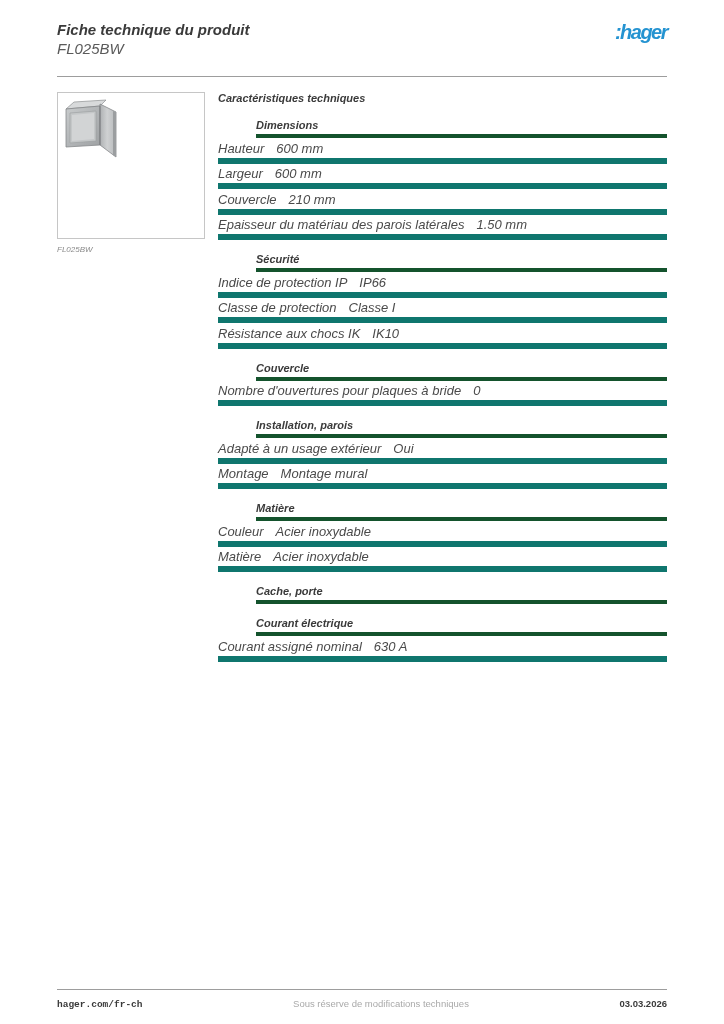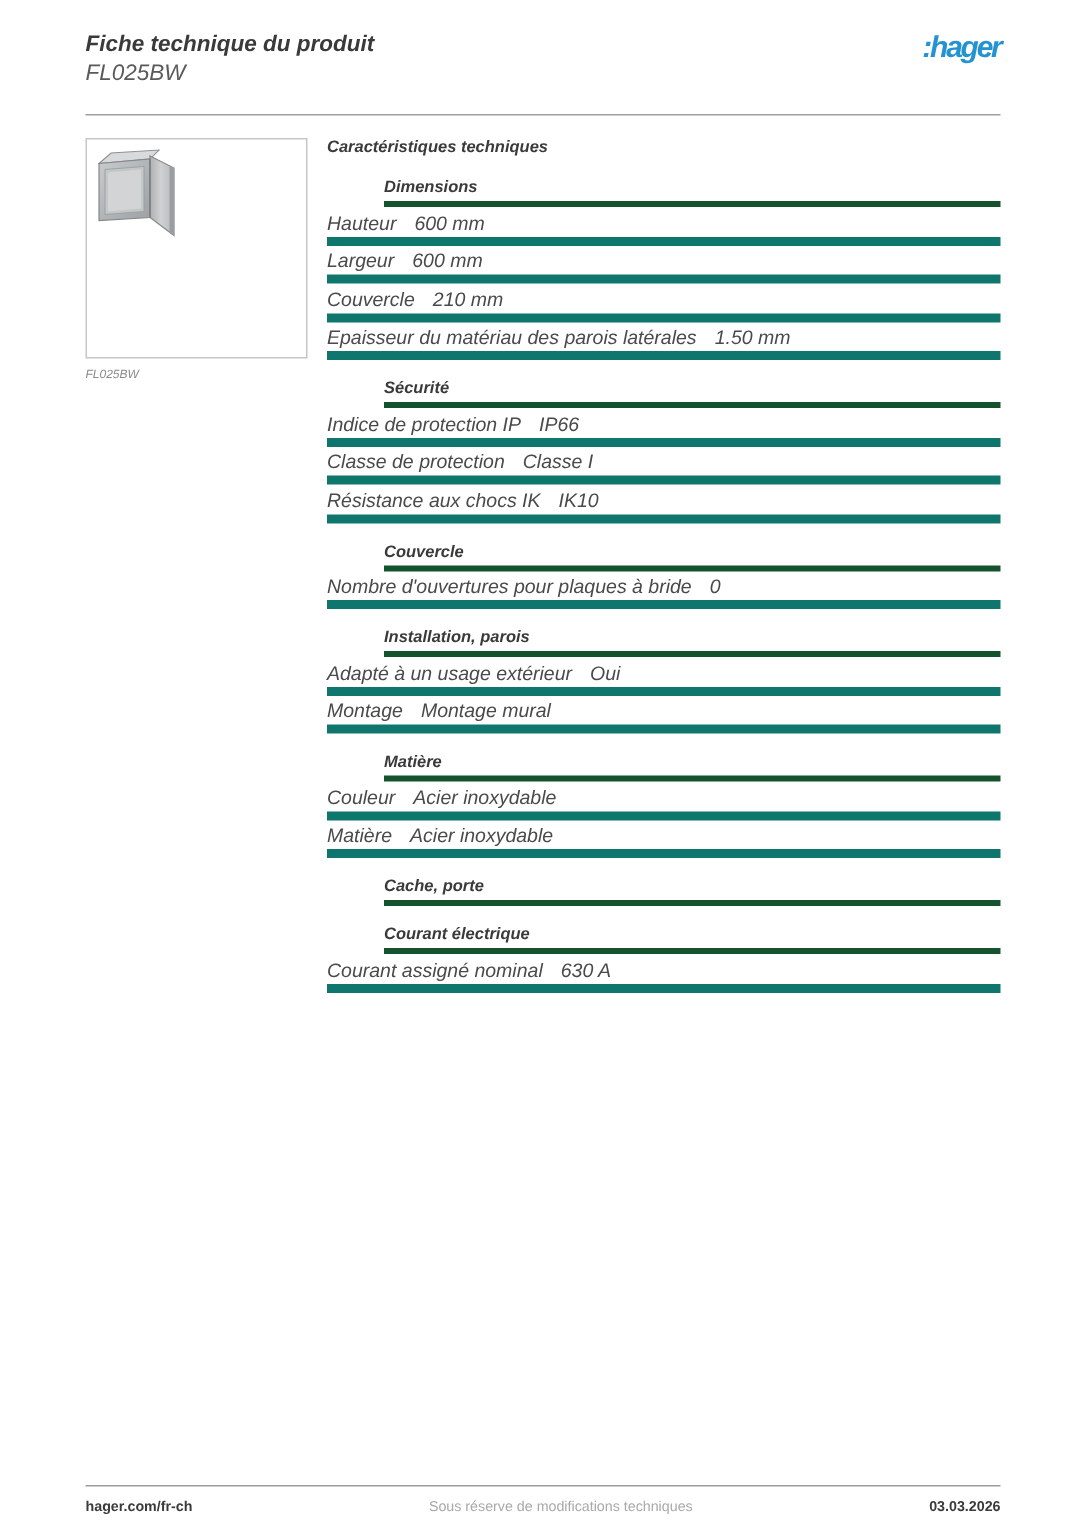--- a/index.html
+++ b/index.html
@@ -60,21 +60,21 @@
   .spec-value { text-align: right; white-space: nowrap; padding-left: 12px; }
 
   
   .footer {
     position: absolute; left: 57px; right: 57px; bottom: 14px;
     border-top: 1px solid #9d9d9d;
     padding-top: 8px;
     display: flex; justify-content: space-between; align-items: baseline;
     font-size: 9.5px;
   }
-  .footer-left  { font-weight: bold; color: #3a3a3a; }
+  .footer-left  { font-weight: bold; color: #3a3a3a; font-family: Liberation Mono, monospace; }
   .footer-center{ color: #a9a9a9; font-weight: normal; }
   .footer-right { font-weight: bold; color: #3a3a3a; }
 </style>
 </head>
 <body>
 
 <div class="page">
   <div class="content">
 
     <div class="header">

